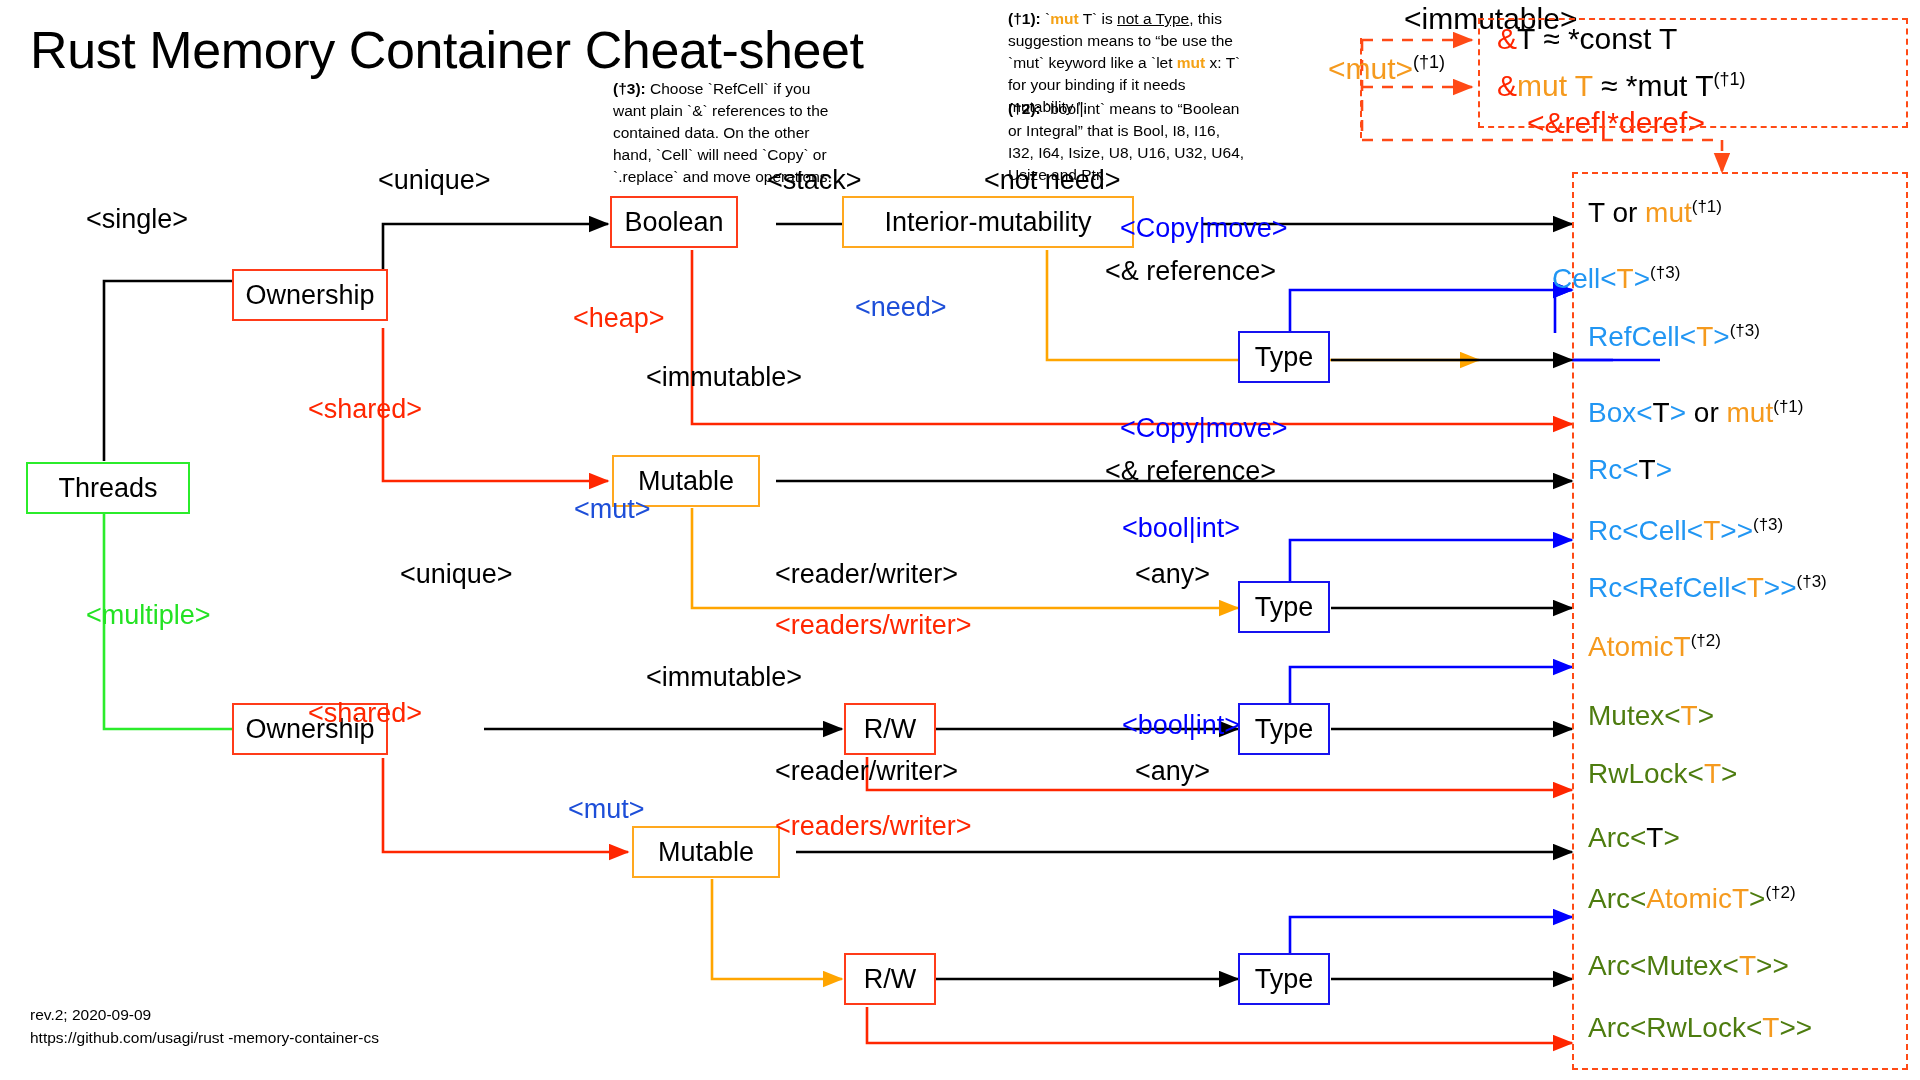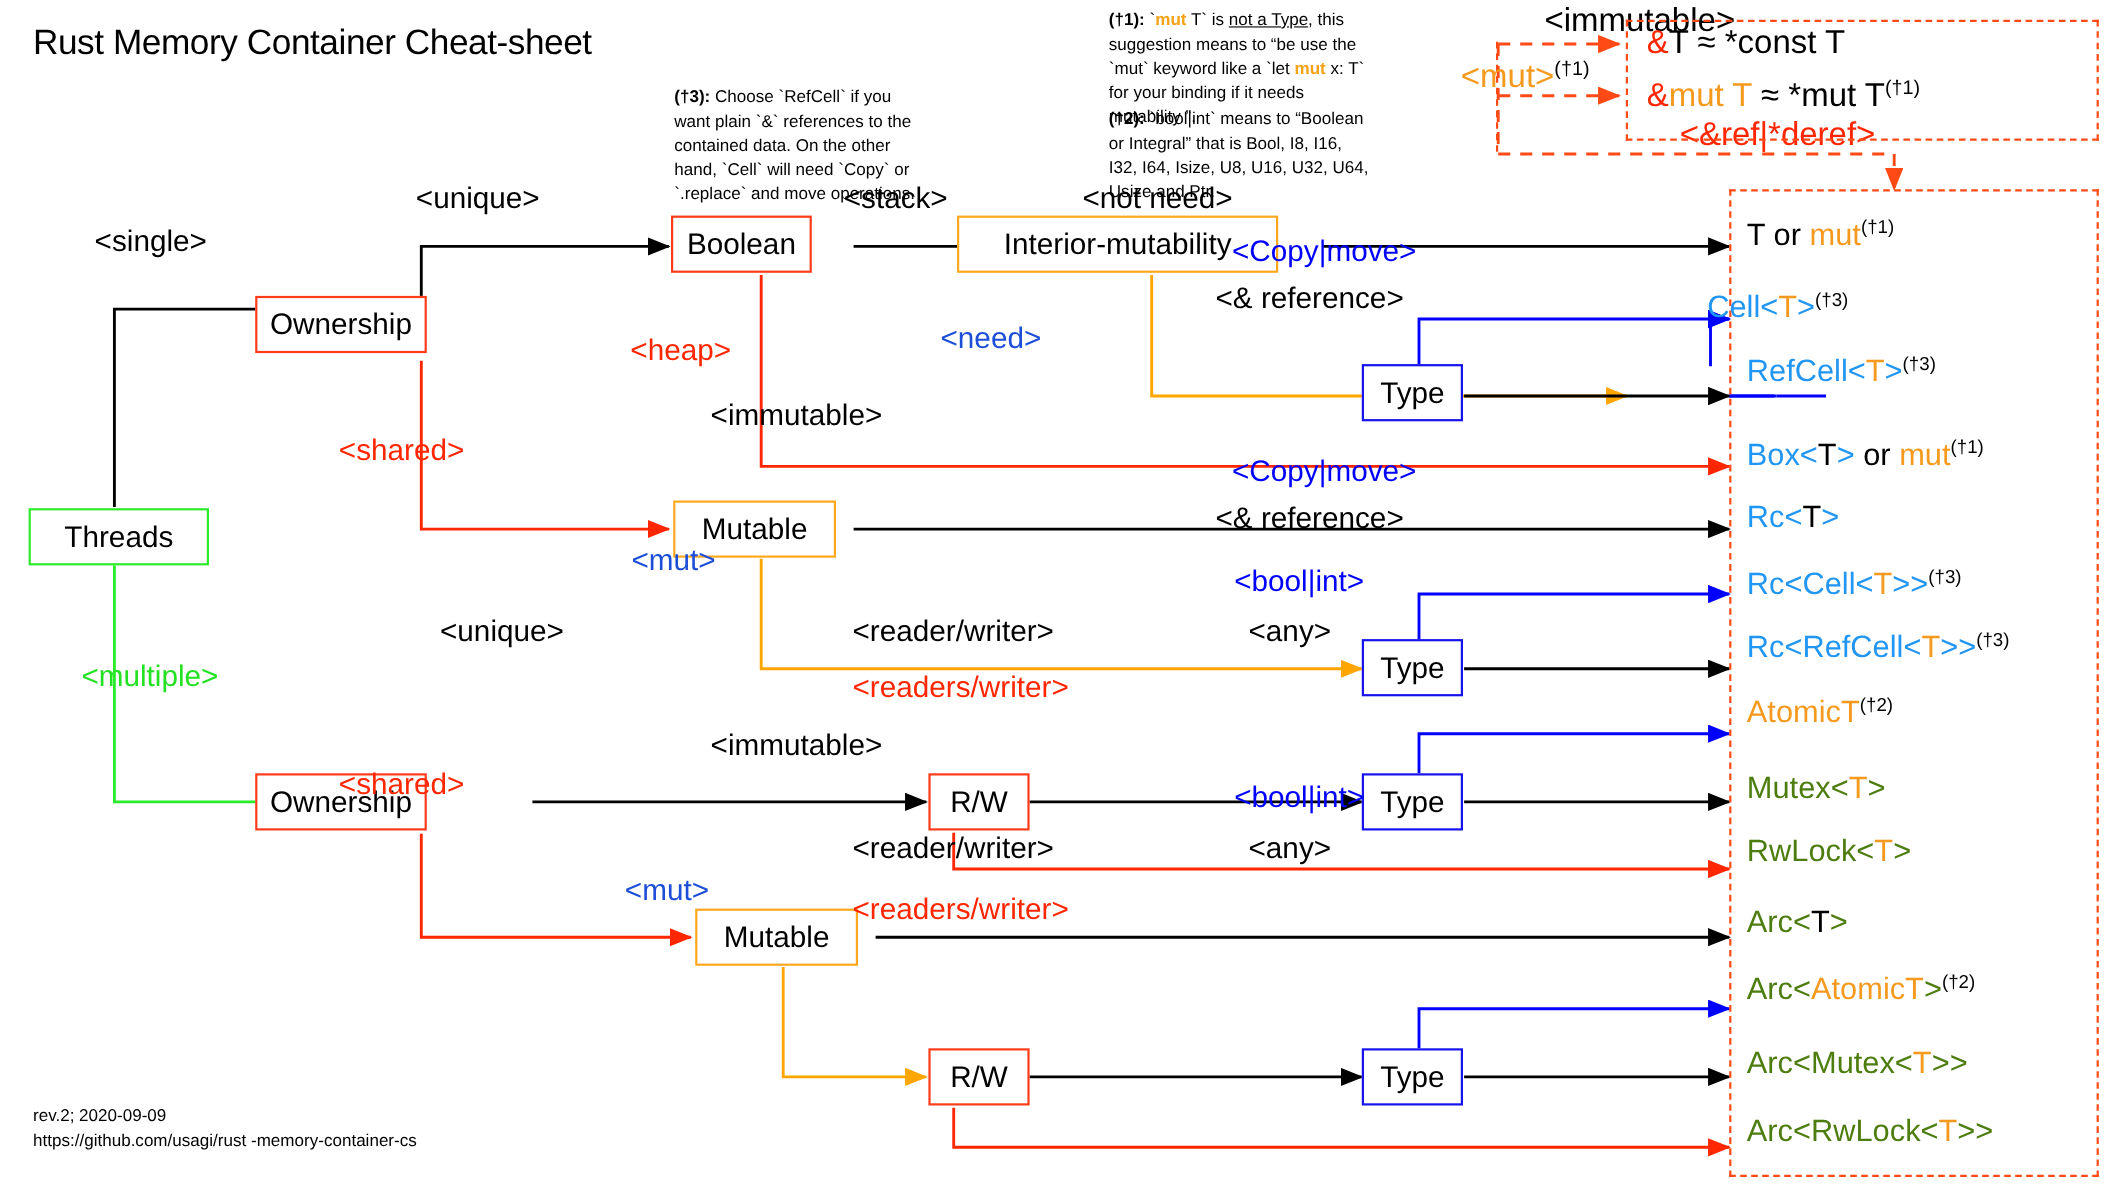--- a/index.html
+++ b/index.html
@@ -8,21 +8,21 @@
     font-family:"Liberation Sans","DejaVu Sans",sans-serif;
     color:#000000;
   }
   #canvas{position:absolute;inset:0;}
   svg.wires{position:absolute;left:0;top:0;width:1920px;height:1080px;pointer-events:none;}
 
   .abs{position:absolute;}
 
   
   .title{
-    left:30px;top:20px;font-size:32px;font-weight:400;letter-spacing:-.4px;
+    left:30px;top:20px;font-size:52px;font-weight:400;letter-spacing:-.4px;
     white-space:nowrap;
   }
 
   
   .note{font-size:15.5px;line-height:1.42;color:#000;}
   .note .orange{color:#f5a216;font-weight:600;}
   .note .uline{text-decoration:underline;}
 
   
   .node{
@@ -206,21 +206,21 @@
   </div>
 
   <div class="node red" style="left:232px;top:269px;width:156px;height:52px;">
     <span>Ownership</span>
   </div>
 
   <div class="node red" style="left:610px;top:196px;width:128px;height:52px;">
     <span>Boolean</span>
   </div>
 
-  <div class="node orange" style="left:870px;top:196px;width:292px;height:52px;">
+  <div class="node orange" style="left:842px;top:196px;width:292px;height:52px;">
     <span>Interior-mutability</span>
   </div>
 
   <div class="node blue" style="left:1238px;top:331px;width:92px;height:52px;">
     <span>Type</span>
   </div>
 
   <div class="node orange" style="left:612px;top:455px;width:148px;height:52px;">
     <span>Mutable</span>
   </div>
@@ -247,21 +247,21 @@
 
   <div class="node red" style="left:844px;top:953px;width:92px;height:52px;">
     <span>R/W</span>
   </div>
 
   <div class="node blue" style="left:1238px;top:953px;width:92px;height:52px;">
     <span>Type</span>
   </div>
 
   <div class="lbl k" style="left:86px;top:206px;">&lt;single&gt;</div>
-  <div class="lbl g" style="left:74px;top:602px;">&lt;multiple&gt;</div>
+  <div class="lbl g" style="left:86px;top:602px;">&lt;multiple&gt;</div>
   <div class="lbl k" style="left:378px;top:167px;">&lt;unique&gt;</div>
   <div class="lbl r" style="left:308px;top:396px;">&lt;shared&gt;</div>
   <div class="lbl k" style="left:767px;top:167px;">&lt;stack&gt;</div>
   <div class="lbl r" style="left:573px;top:305px;">&lt;heap&gt;</div>
   <div class="lbl k" style="left:984px;top:167px;">&lt;not need&gt;</div>
   <div class="lbl o" style="left:855px;top:294px;">&lt;need&gt;</div>
   <div class="lbl b" style="left:1120px;top:215px;">&lt;Copy|move&gt;</div>
   <div class="lbl k" style="left:1105px;top:258px;">&lt;&amp; reference&gt;</div>
   <div class="lbl k" style="left:646px;top:364px;">&lt;immutable&gt;</div>
   <div class="lbl o" style="left:574px;top:496px;">&lt;mut&gt;</div>

